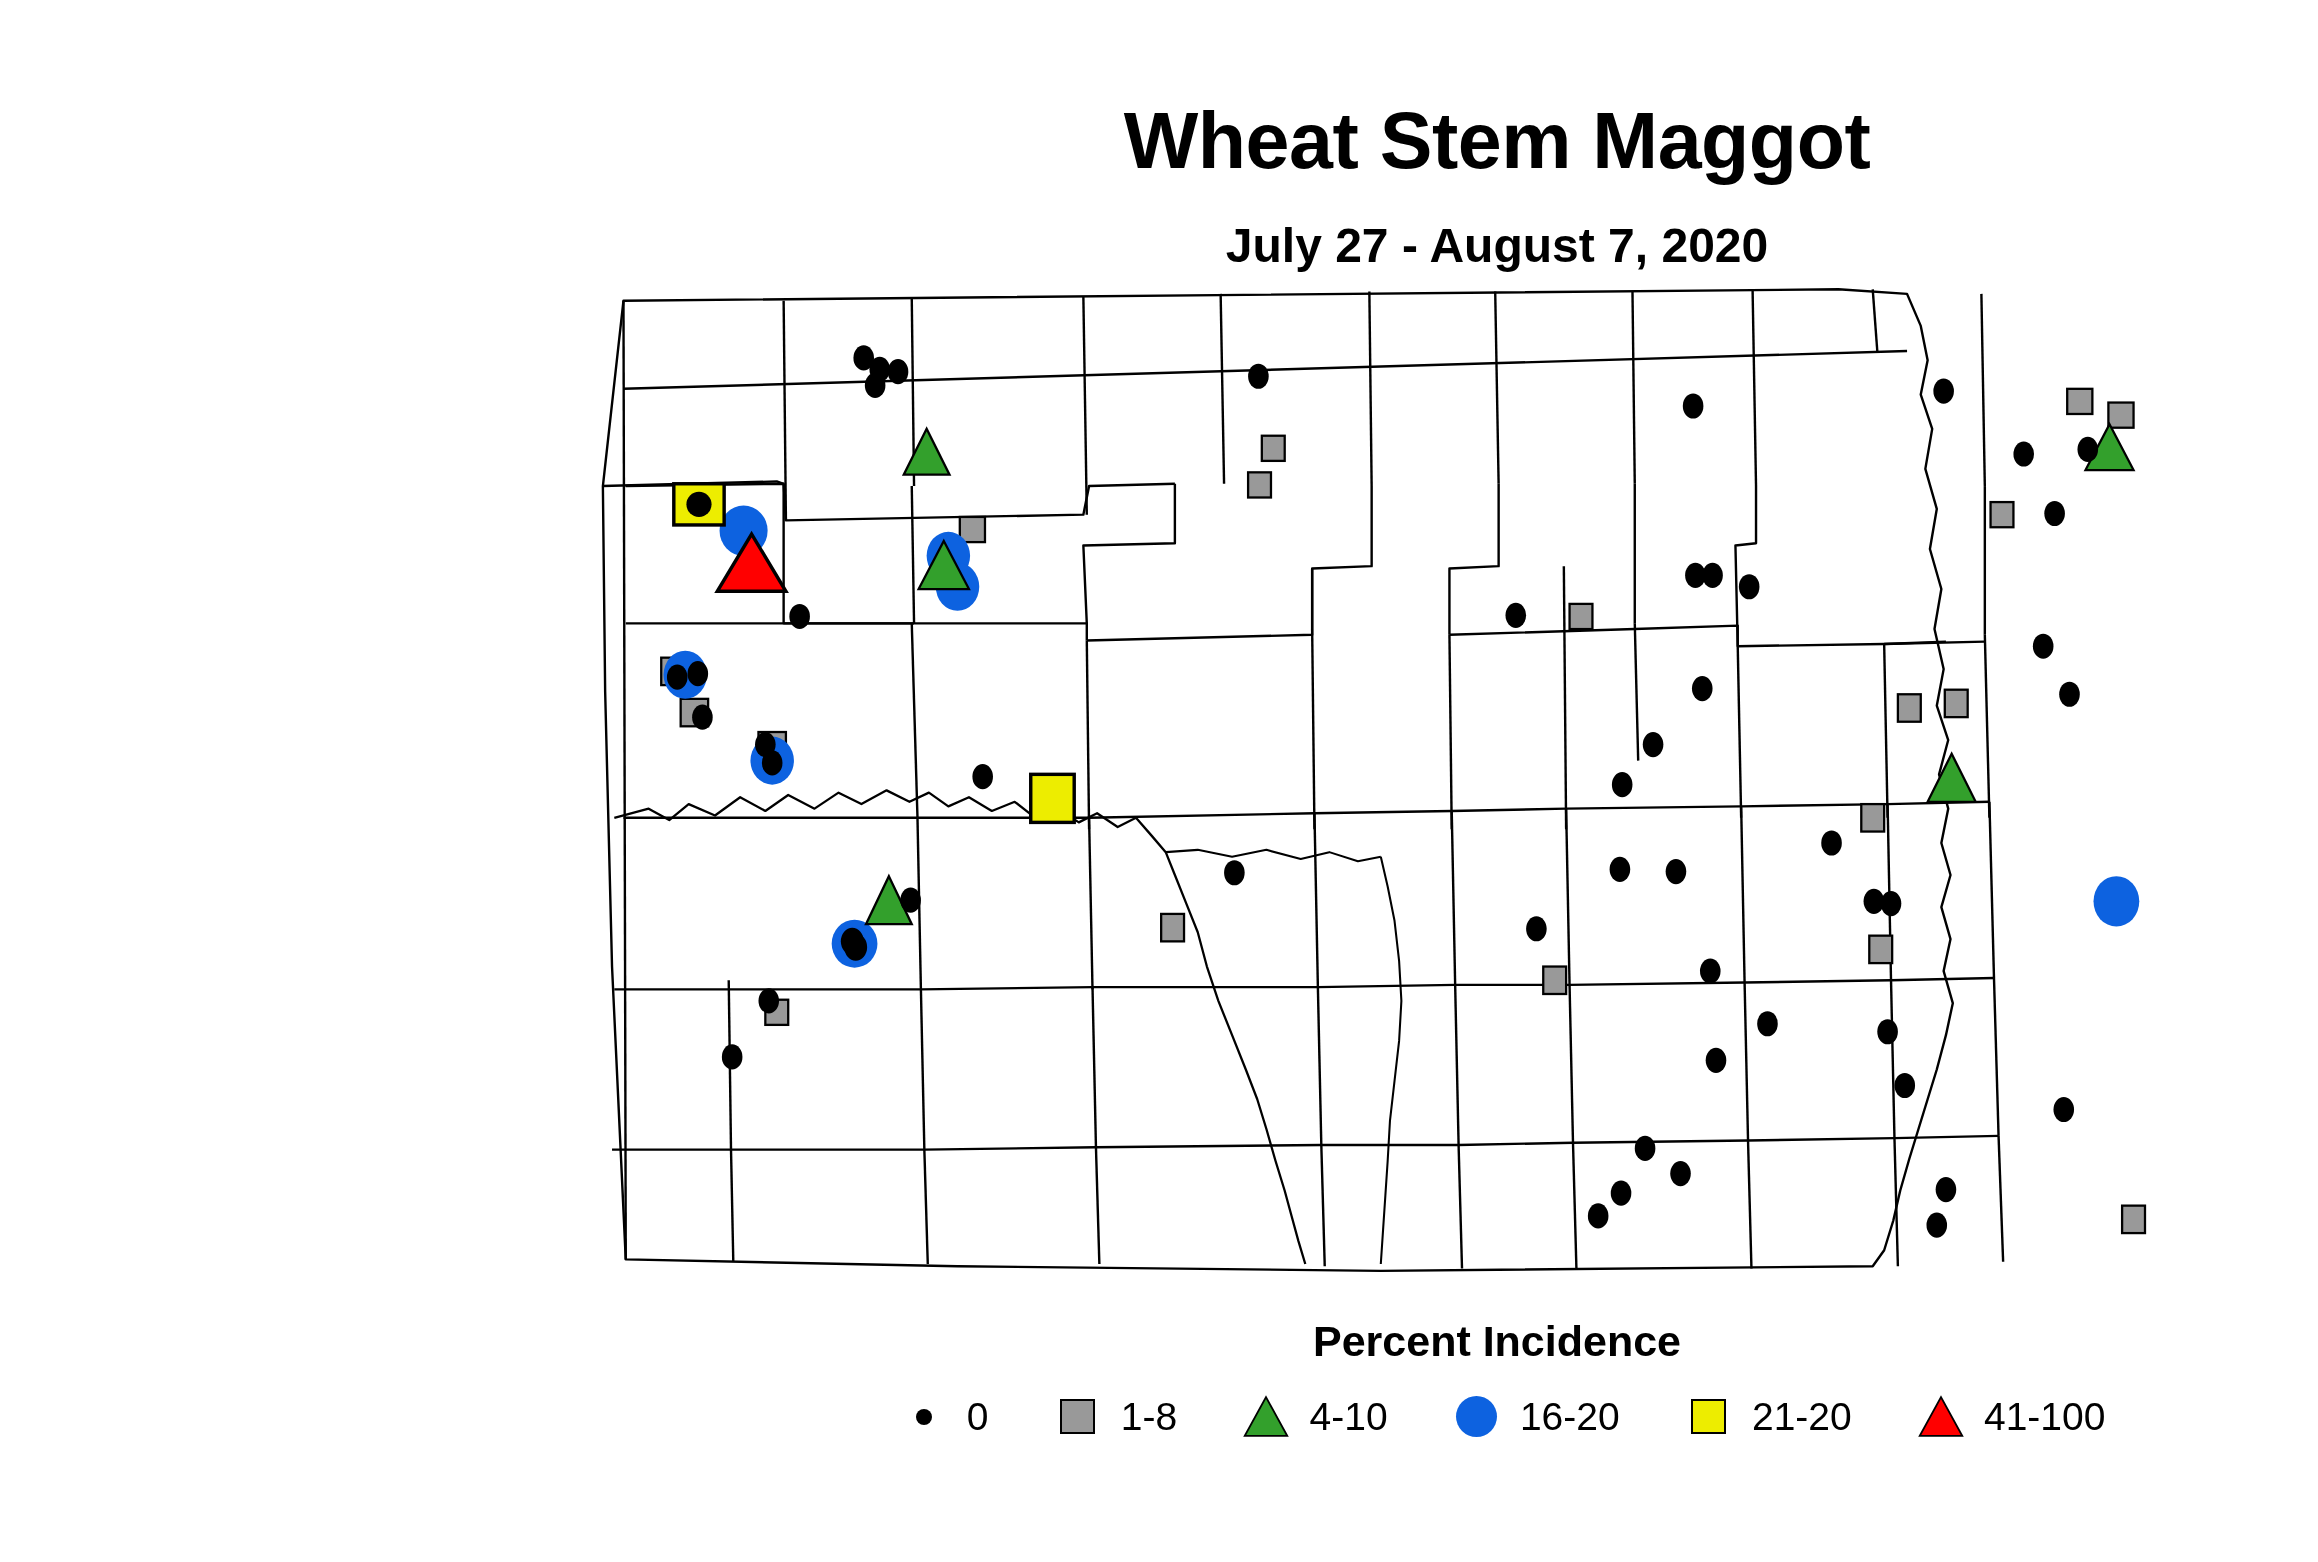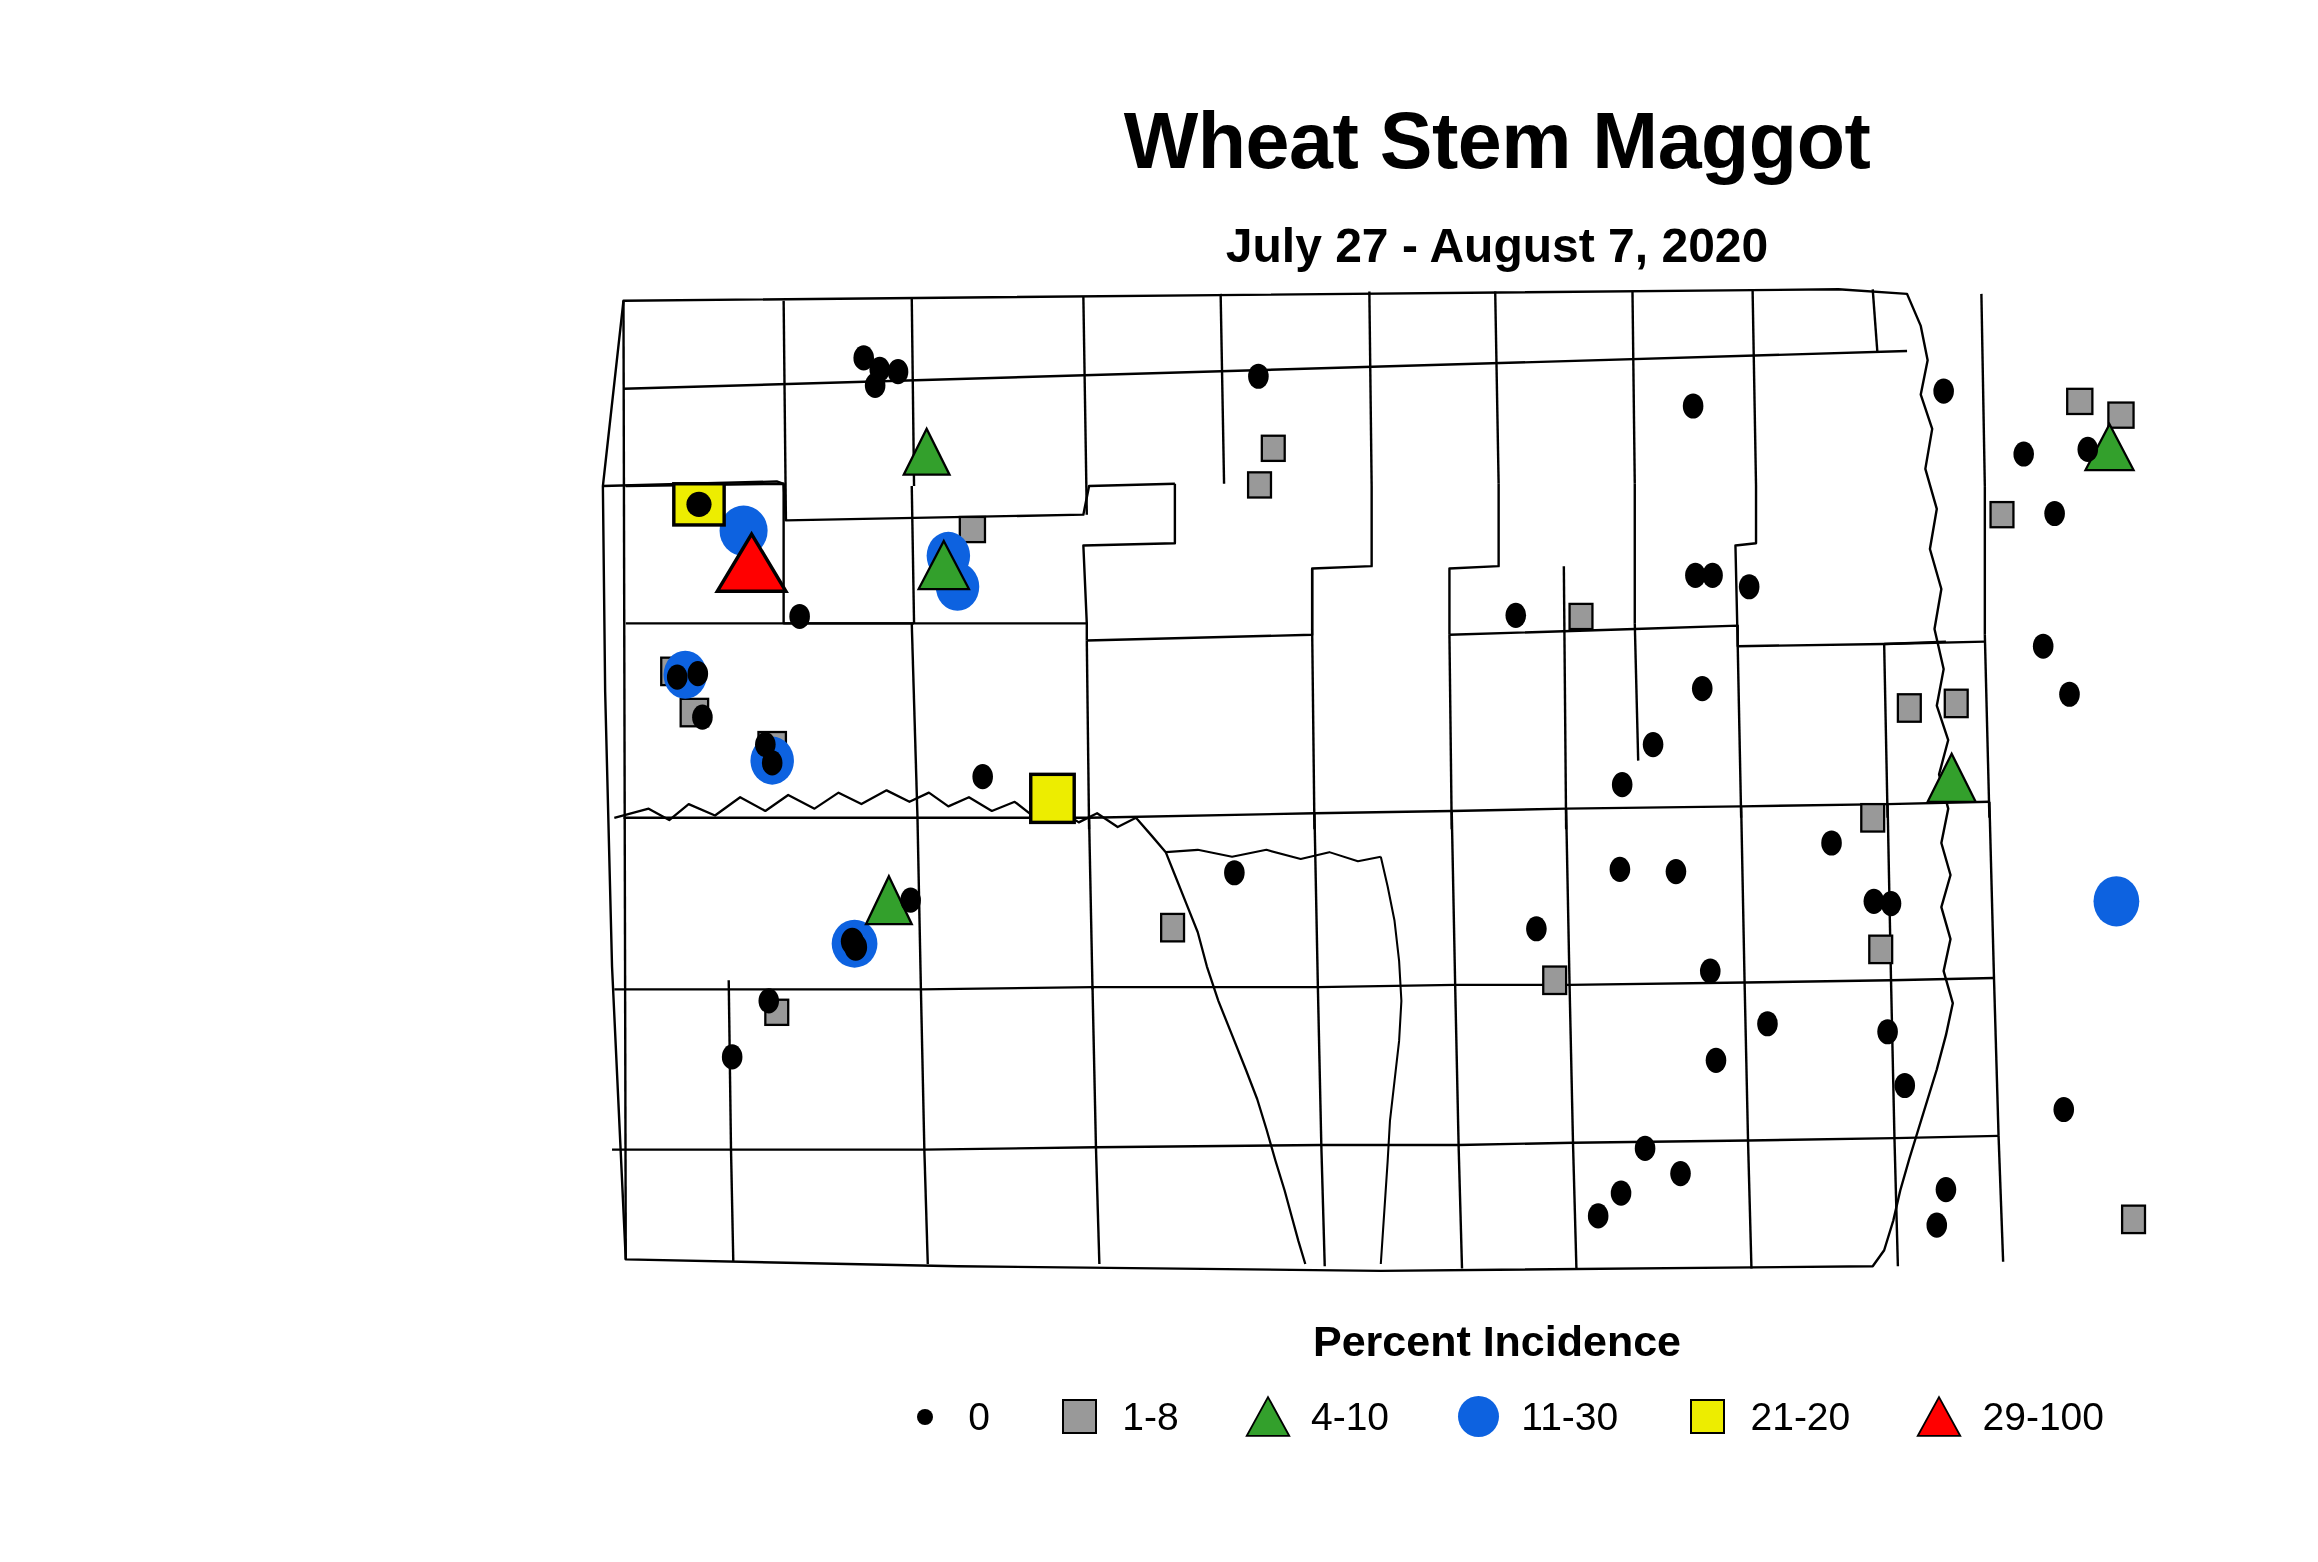--- a/index.html
+++ b/index.html
@@ -325,36 +325,36 @@
               <polygon points="52,6 98,90 6,90" fill="#33a02c" stroke="#000" stroke-width="4"></polygon>
             </svg>
         </span>
         <span class="leg-label">4-10</span>
       </div>
 
       <div class="leg-item">
         <span class="leg-sym">
           <span class="sym-circ" style="background:#0d62e0;"></span>
         </span>
-        <span class="leg-label">11-30</span>
+        <span class="leg-label">16-20</span>
       </div>
 
       <div class="leg-item">
         <span class="leg-sym">
           <span class="sym-sq" style="background:#eded00;"></span>
         </span>
         <span class="leg-label">21-20</span>
       </div>
 
       <div class="leg-item">
         <span class="leg-sym">
           <svg width="48" height="45" viewBox="0 0 104 96">
               <polygon points="52,6 98,90 6,90" fill="#ff0000" stroke="#000" stroke-width="4"></polygon>
             </svg>
         </span>
-        <span class="leg-label">29-100</span>
+        <span class="leg-label">41-100</span>
       </div>
 
     </div>
   </div>
 
 </div>
 
 
 </body></html>

